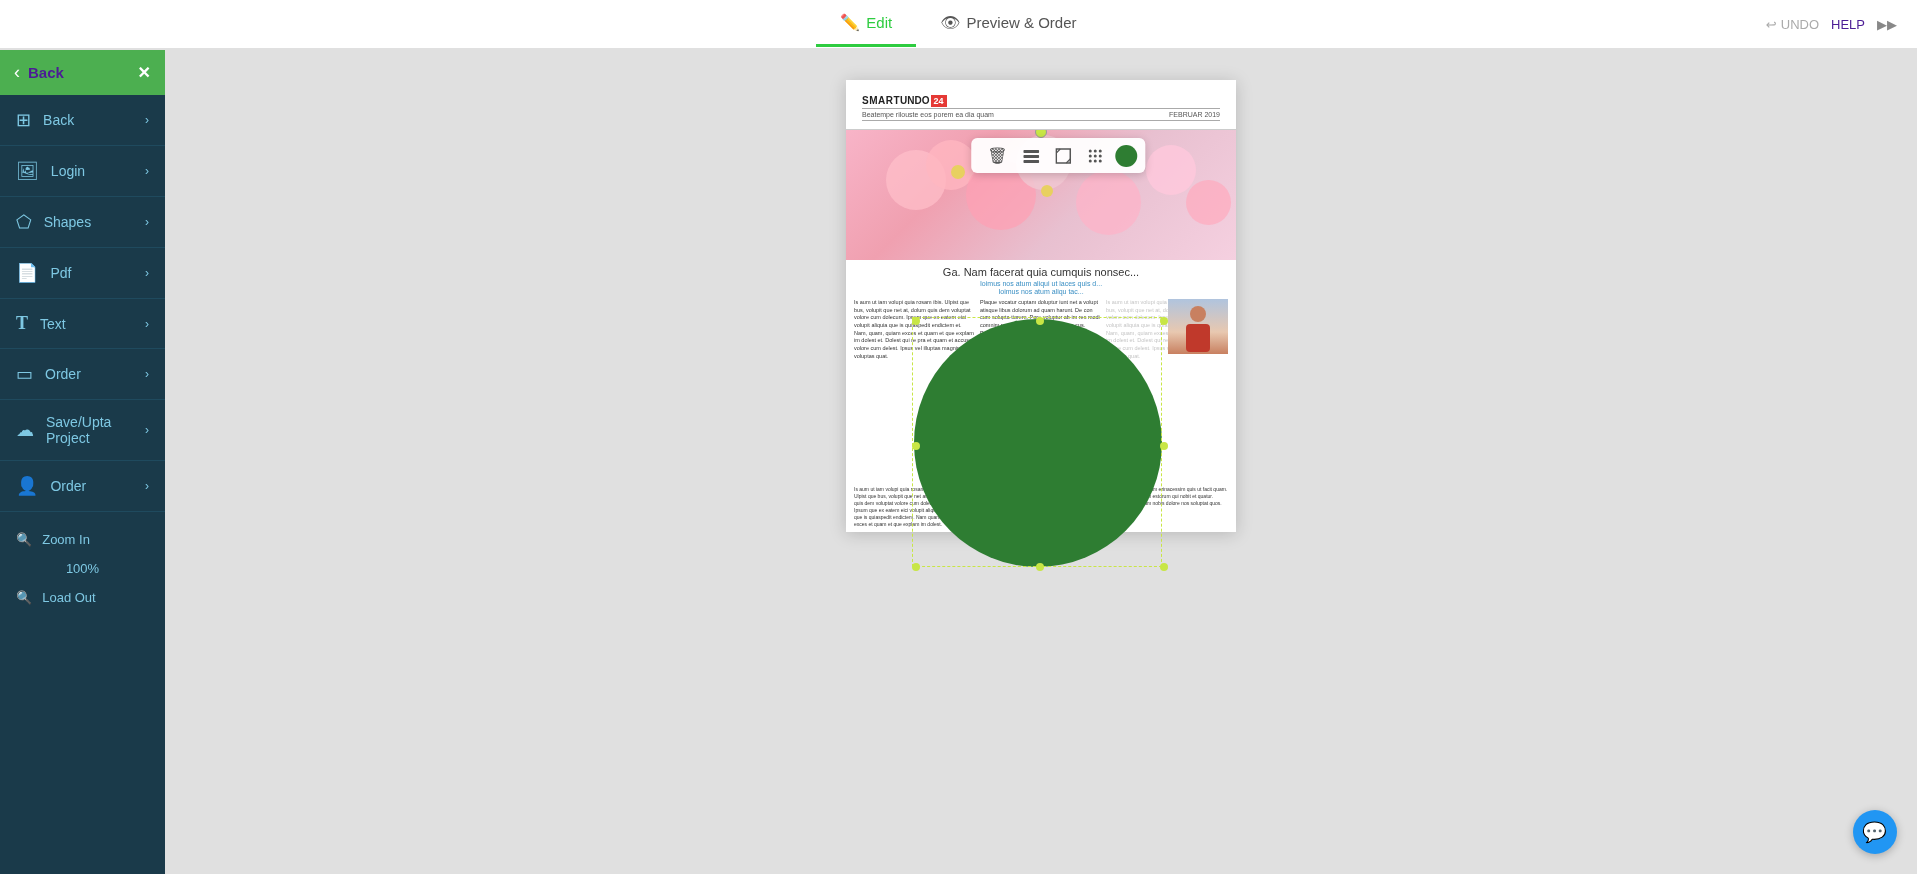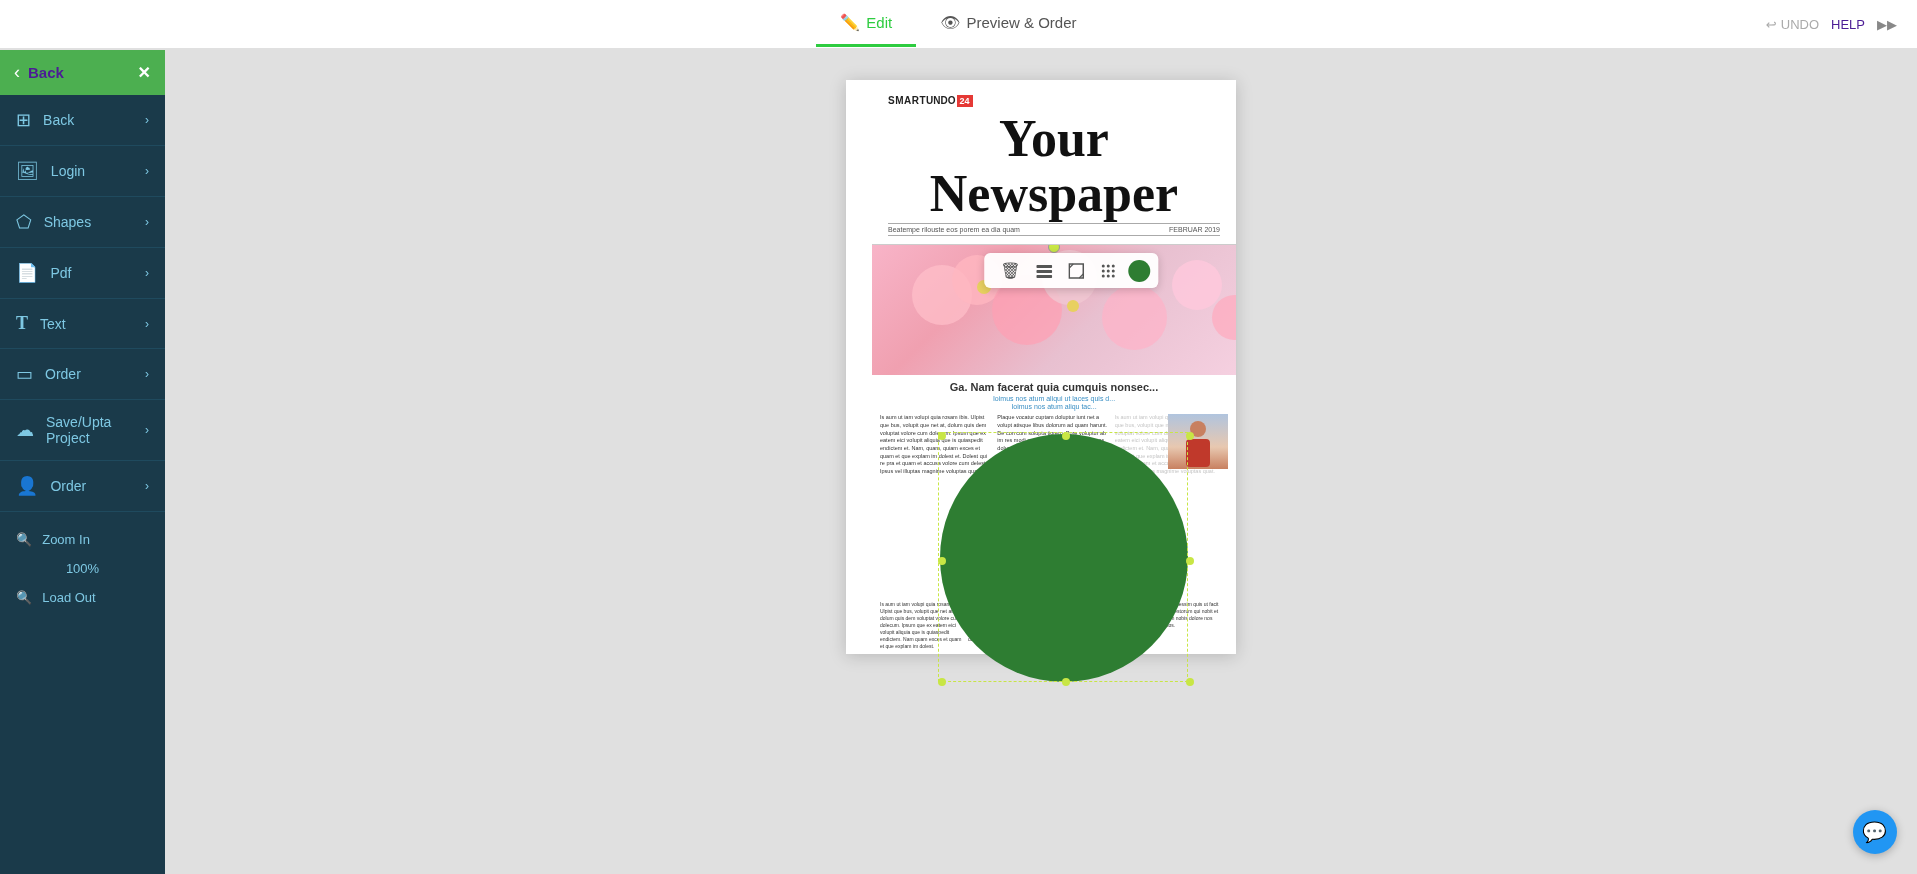--- a/index.html
+++ b/index.html
@@ -126,21 +126,20 @@
       background: #e0e0e0;
     }
 
     
     .newspaper {
       width: 390px;
       background: #fff;
       box-shadow: 0 2px 16px rgba(0,0,0,0.18);
       position: relative;
       flex-shrink: 0;
-      padding-left: 26px;
     }
     .newspaper-header {
       padding: 10px 16px 4px 16px;
       border-bottom: 1px solid #ccc;
     }
     .newspaper-logo {
       display: inline-flex;
       align-items: center;
       gap: 0;
     }
@@ -217,21 +216,21 @@
       margin-left: 4px;
     }
 
     
     .newspaper-content {
       padding: 6px 8px;
       position: relative;
     }
     .content-headline {
       font-size: 11px;
-      font-weight: bold;
+      font-weight: normal;
       color: #333;
       text-align: center;
       margin-bottom: 2px;
     }
     .content-subhead {
       font-size: 7px;
       color: #3a8fc4;
       text-align: center;
       margin-bottom: 1px;
     }
@@ -413,21 +412,20 @@
 
   <div class="canvas-area">
     <div class="newspaper">
 
       <div class="newspaper-header">
         <div class="newspaper-logo">
           <span class="logo-smart">SMART<br></span>
           <span class="logo-paper">UNDO</span>
           <span class="logo-24">24</span>
         </div>
-        <div class="newspaper-title">Your Newspaper</div>
         <div class="newspaper-meta">
           <span>Beatempe rilouste eos porem ea dia quam</span>
           <span>FEBRUAR 2019</span>
         </div>
       </div>
 
       <div class="newspaper-hero" style="position:relative;">
 
         <div style="position:absolute;width:60px;height:60px;border-radius:50%;background:rgba(255,192,203,0.7);top:20px;left:40px;"></div>
         <div style="position:absolute;width:50px;height:50px;border-radius:50%;background:rgba(255,182,193,0.8);top:10px;left:80px;"></div>

